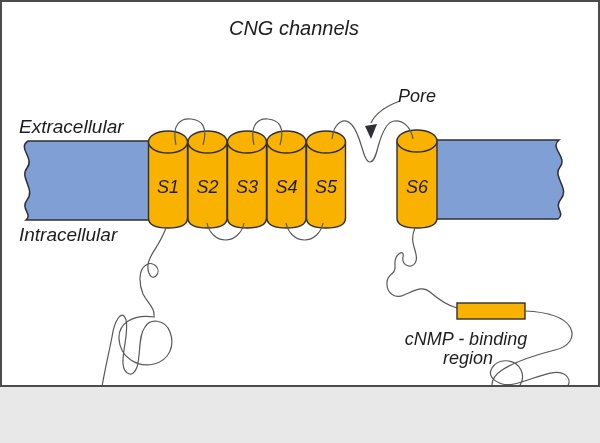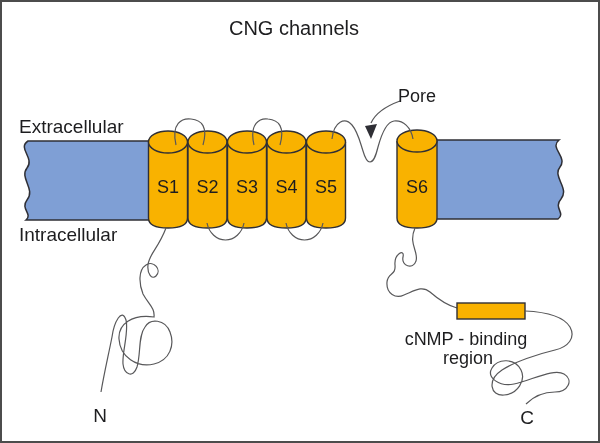--- a/index.html
+++ b/index.html
@@ -10,26 +10,27 @@
     --text:#1d1d1f;
     --frame:#4c4c4c;
     --background:#ffffff;
   }
   html,body{margin:0;padding:0;}
   body{
     font-family:"Liberation Sans", sans-serif;
     background:#e8e8e8;
   }
   .frame{
-    width:600px;height:443px;
+    width:600px;height:387px;
     box-sizing:border-box;
     border:2px solid var(--frame);
     background:var(--background);
     position:relative;
     overflow:hidden;
+    font-style:italic;
   }
   svg{display:block;}
   .seg-body,.seg-top{
     fill:var(--segment-fill);
     stroke:var(--outline);
     stroke-width:1.4;
   }
   .membrane{
     fill:var(--membrane-fill);
     stroke:var(--outline);

